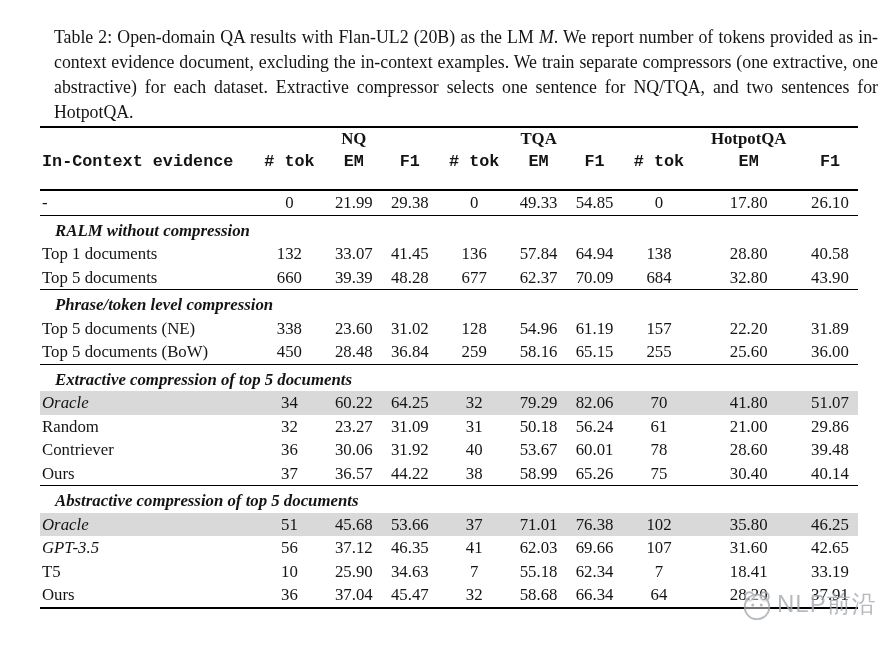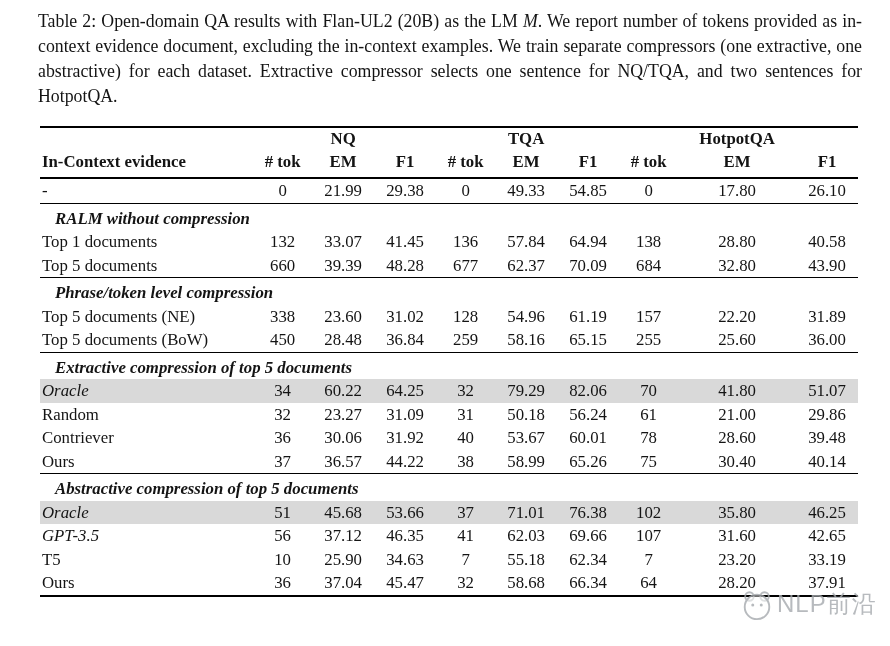--- a/index.html
+++ b/index.html
@@ -12,21 +12,21 @@
     overflow: hidden;
     position: relative;
   }
   .page { position: relative; width: 890px; height: 646px; }
 
   
   .caption {
     position: absolute;
     left: 38px; top: 9px;
     width: 824px;
-    margin: 0;
+    margin: 16px;
     font-size: 17.8px;
     line-height: 1.4;
     text-align: justify;
   }
   .caption .math { font-style: italic; }
 
   
   .tablewrap {
     position: absolute;
     left: 40px; top: 126px;
@@ -48,22 +48,23 @@
   }
   .group-row th {
     font-weight: bold;
     text-align: center;
     padding-top: 0;
     padding-bottom: 0;
   }
   .header-row th {
     font-weight: bold;
     text-align: center;
-    padding-bottom: 5px;
+    padding-bottom: 17px;
     border-bottom: 2.5px solid #000;
+    font-family: Liberation Mono, monospace;
   }
   .header-row th.label { text-align: left; }
   td.label { text-align: left; }
   td.num { text-align: center; }
   .bold { font-weight: normal; }
   .it { font-style: italic; }
   .sec-row td {
     border-top: 1.5px solid #000;
     font-weight: bold;
     font-style: italic;
@@ -284,21 +285,21 @@
           </tr>
           <tr>
             <td class="label">T5</td>
             <td class="num bold">10</td>
             <td class="num">25.90</td>
             <td class="num">34.63</td>
             <td class="num bold">7</td>
             <td class="num">55.18</td>
             <td class="num">62.34</td>
             <td class="num bold">7</td>
-            <td class="num">23.20</td>
+            <td class="num">18.41</td>
             <td class="num">33.19</td>
           </tr>
           <tr>
             <td class="label">Ours</td>
             <td class="num">36</td>
             <td class="num bold">37.04</td>
             <td class="num bold">45.47</td>
             <td class="num">32</td>
             <td class="num">58.68</td>
             <td class="num bold">66.34</td>

